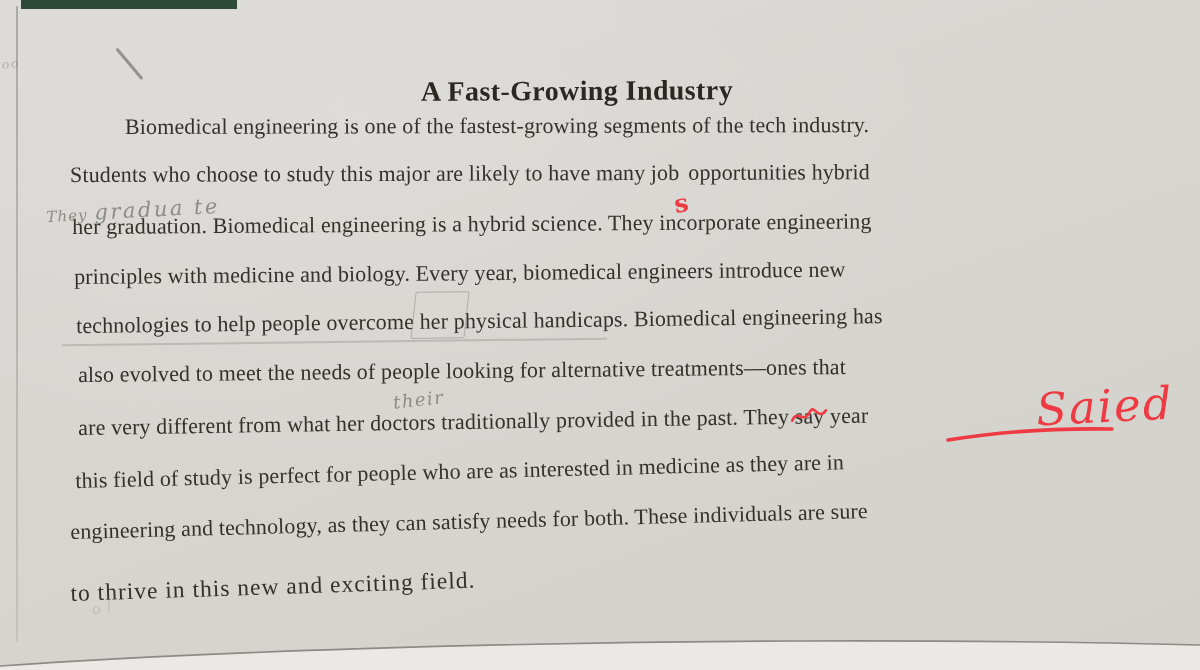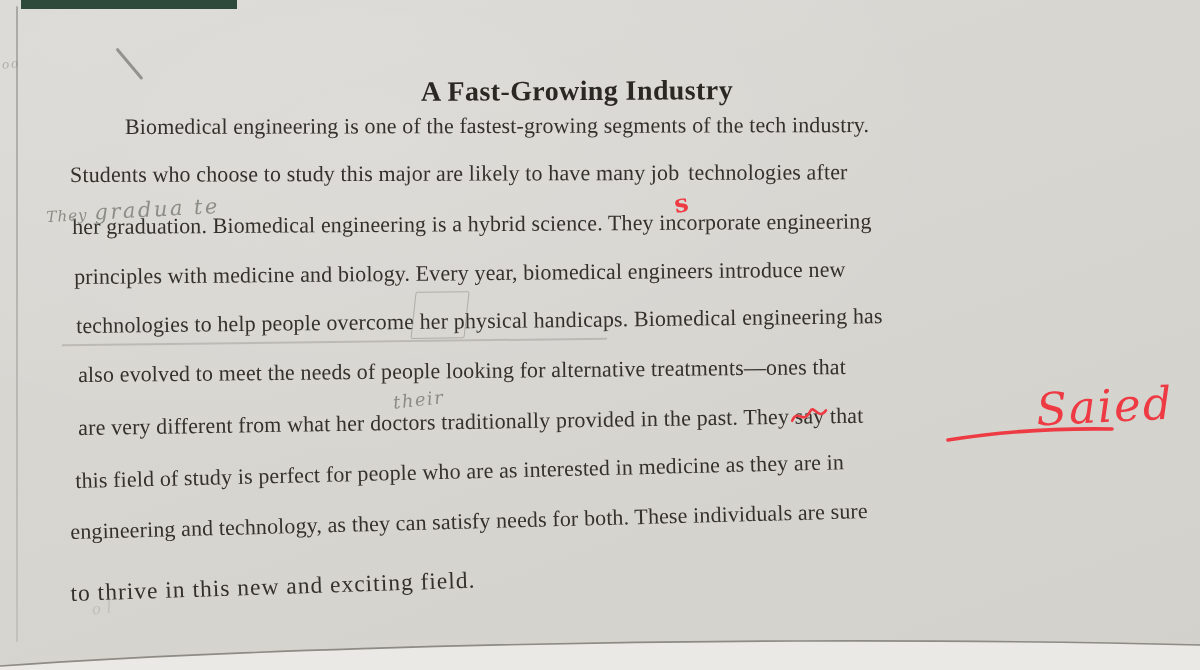--- a/index.html
+++ b/index.html
@@ -78,33 +78,33 @@
   <div class="page-left-edge"></div>
   <div class="pencil-stroke"></div>
   <div class="margin-scribble">oo</div>
   <div class="ghost">ol</div>
   <div class="pencil-underline"></div>
 
   <h1 class="title">A Fast-Growing Industry</h1>
 
   <div class="line" style="left:125px;top:114px;transform:rotate(-0.15deg);">Biomedical engineering is one of the fastest-growing segments of the tech industry.</div>
 
-  <div class="line" style="left:70px;top:162px;transform:rotate(-0.2deg);"><span>Students who choose to study this major are likely to have many job</span><span class="sgap"><span class="red red-s">s</span></span><span>technologies after</span></div>
+  <div class="line" style="left:70px;top:162px;transform:rotate(-0.2deg);"><span>Students who choose to study this major are likely to have many job</span><span class="sgap"><span class="red red-s">s</span></span><span>opportunities hybrid</span></div>
 
   <div class="line" style="left:72px;top:214px;transform:rotate(-0.4deg);">her graduation. Biomedical engineering is a hybrid science. They incorporate engineering</div>
 
   <div class="line" style="left:74px;top:264px;transform:rotate(-0.55deg);">principles with medicine and biology. Every year, biomedical engineers introduce new</div>
 
   <div class="line" style="left:76px;top:313px;transform:rotate(-0.7deg);"><span>technologies to help people overcome </span><span class="her-wrap"><span>her</span><span class="pencil-box"></span></span><span> physical handicaps. Biomedical engineering has</span></div>
 
   <div class="line" style="left:78px;top:362px;transform:rotate(-0.6deg);">also evolved to meet the needs of people looking for alternative treatments—ones that</div>
 
   <div class="line" style="left:78px;top:415px;transform:rotate(-0.9deg);"><span>are very different from what her doctors traditionally provided in the past. They </span><span class="say-wrap"><span>say</span><svg class="say-scribble" width="44" height="26" viewBox="0 0 44 26">
           <path d="M2,16 C8,3 13,21 20,7 C24,-1 28,17 36,6" stroke="#ee3a43" stroke-width="2.6" fill="none" stroke-linecap="round"></path>
-        </svg></span><span> that</span></div>
+        </svg></span><span> year</span></div>
 
   <div class="line" style="left:75px;top:468px;transform:rotate(-1.4deg);">this field of study is perfect for people who are as interested in medicine as they are in</div>
 
   <div class="line" style="left:70px;top:519px;transform:rotate(-1.5deg);">engineering and technology, as they can satisfy needs for both. These individuals are sure</div>
 
   <div class="line" style="left:70px;top:579px;transform:rotate(-1.9deg);font-size:23.5px;letter-spacing:1px;">to thrive in this new and exciting field.</div>
 
   <div class="pencil they-grad">
     <span class="w1">They</span><span class="w2">gradua te</span>
   </div>

